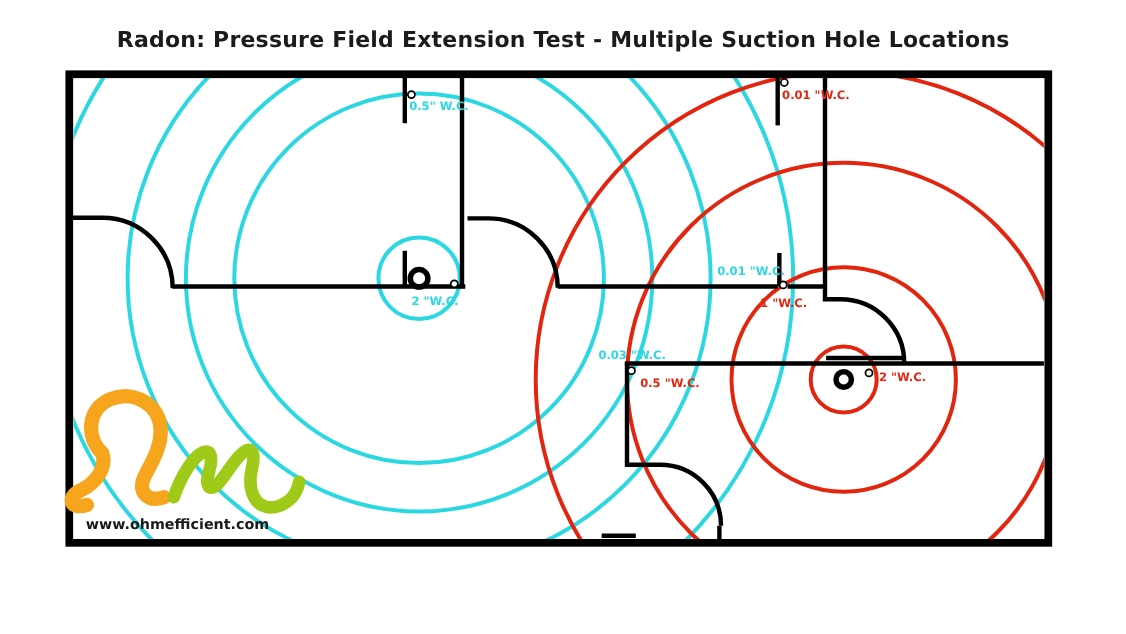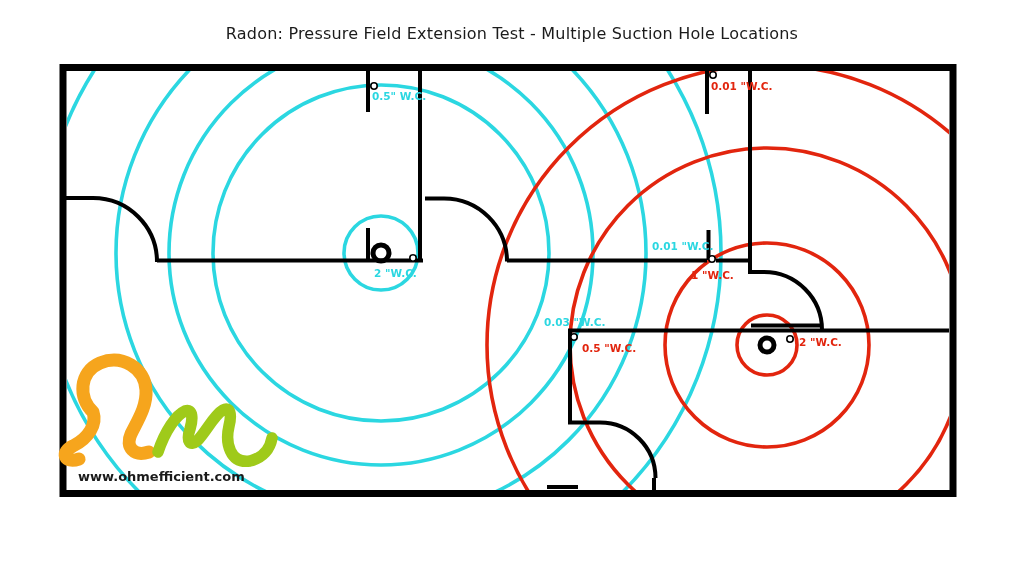--- a/index.html
+++ b/index.html
@@ -1,19 +1,19 @@
 <!DOCTYPE html>
 <html><head>
 <meta charset="utf-8">
 <style>
   html,body{margin:0;padding:0;background:#ffffff;}
   body{width:1024px;height:576px;position:relative;overflow:hidden;
        font-family:"DejaVu Sans","Liberation Sans",sans-serif;}
   .title{position:absolute;top:24px;left:0;width:100%;text-align:center;
-         font-size:16px;font-weight:400;color:#1b1b1b;letter-spacing:.2px;}
+         font-size:20px;font-weight:700;color:#1b1b1b;letter-spacing:.2px;}
   svg{position:absolute;top:0;left:0;}
   .wall{stroke:#000;fill:none;}
   .ring{fill:none;stroke-width:3.6;}
   .hole{fill:#fff;stroke:#000;stroke-width:5;}
   .marker{fill:#fff;stroke:#000;stroke-width:1.6;}
   .reading-label{font:bold 10.5px "DejaVu Sans","Liberation Sans",sans-serif;}
   .url-text{font:600 13px "DejaVu Sans","Liberation Sans",sans-serif;fill:#1a1a1a;}
 </style>
 </head>
 <body>

